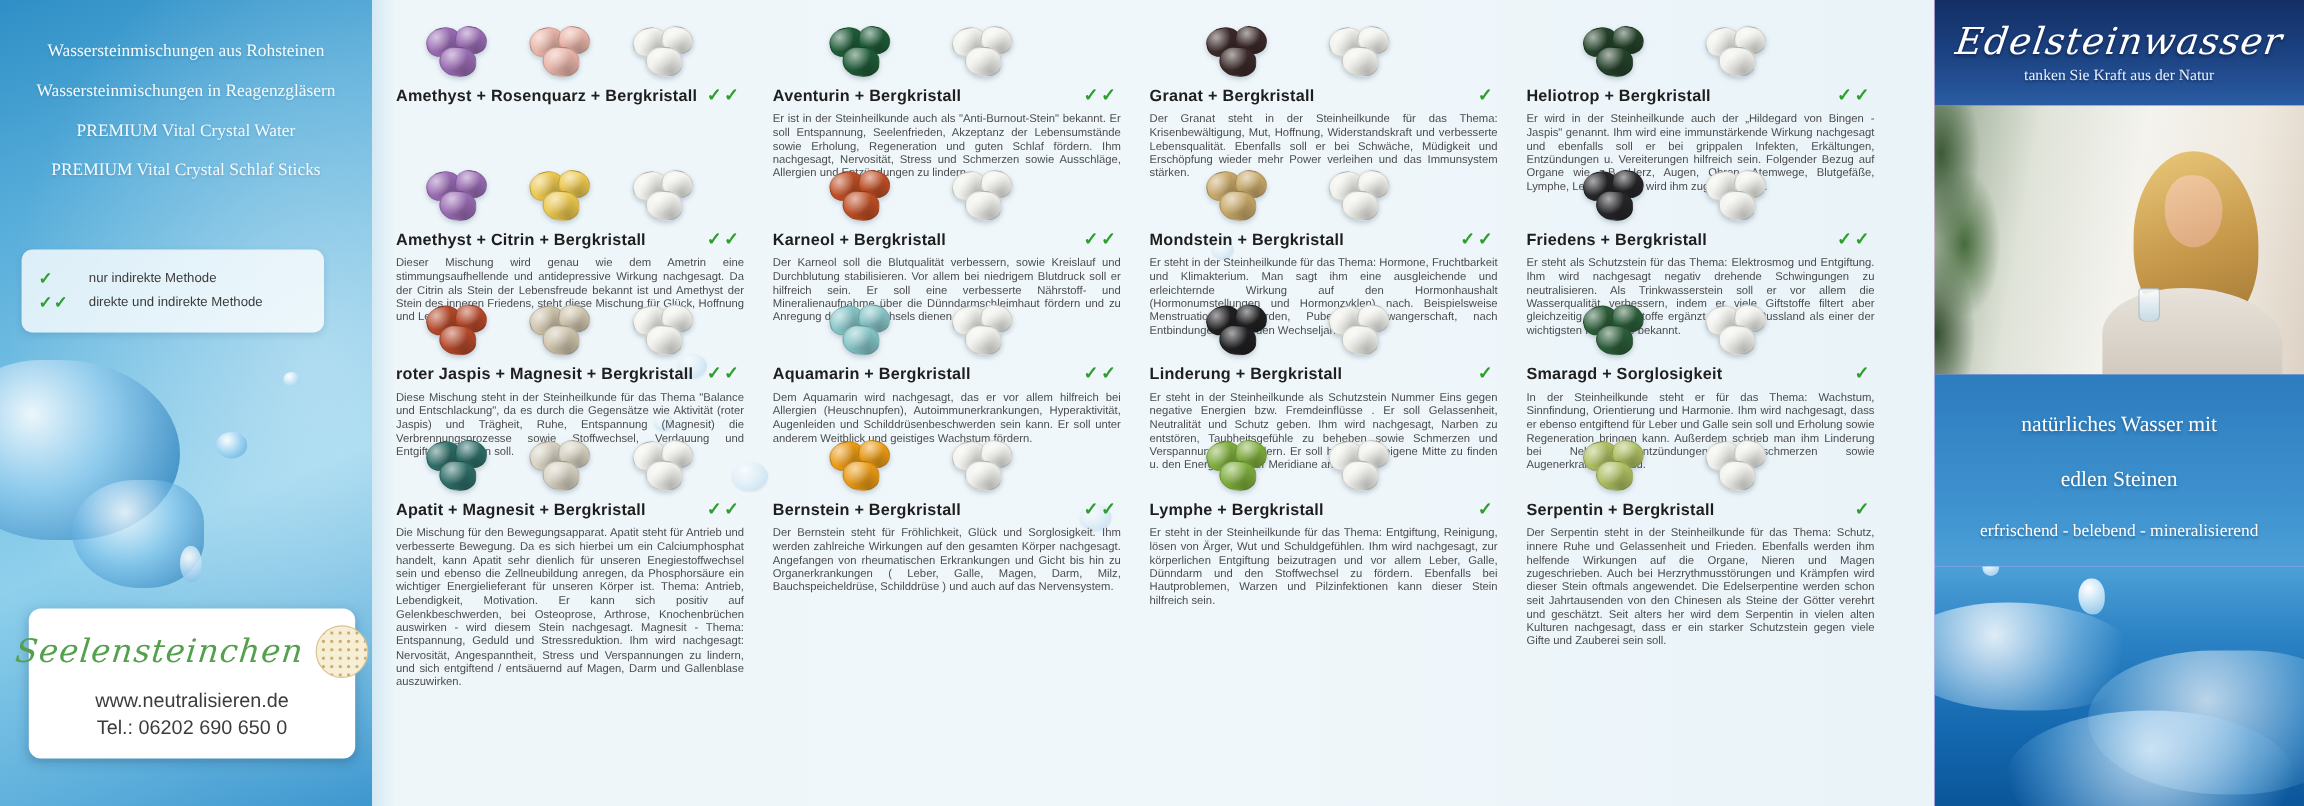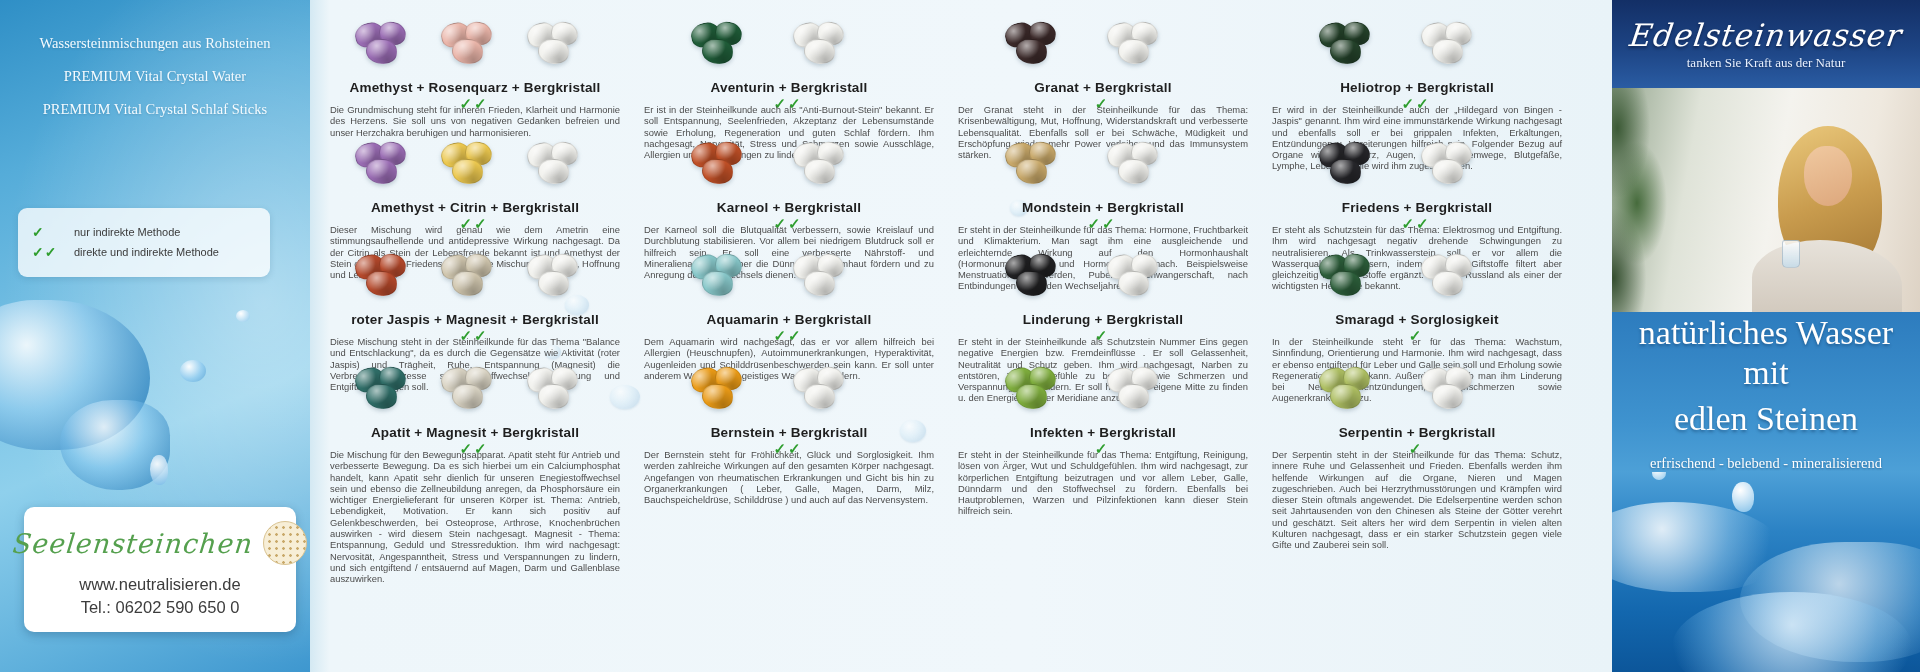--- a/index.html
+++ b/index.html
@@ -50,21 +50,21 @@
   .stones.two{padding-left:46px;gap:48px;}
   .r0 .stones{margin-top:22px;}
   .cluster{position:relative;width:54px;height:42px;flex:0 0 auto;filter:drop-shadow(0 2px 2px rgba(60,90,110,.28));}
   .stone{position:absolute;background-color:var(--c);
     background-image:radial-gradient(circle at 32% 26%, rgba(255,255,255,.62), rgba(255,255,255,0) 50%),
                      radial-gradient(circle at 72% 85%, rgba(0,0,0,.26), rgba(0,0,0,0) 62%);
     border:1px solid rgba(0,0,0,.10);}
   .s0{left:1px;top:1px;width:27px;height:22px;border-radius:52% 48% 55% 45%;transform:rotate(-14deg);}
   .s1{left:25px;top:0;width:25px;height:21px;border-radius:46% 54% 48% 52%;transform:rotate(10deg);}
   .s2{left:12px;top:17px;width:29px;height:23px;border-radius:50% 50% 46% 54%;transform:rotate(3deg);}
-  .trow{display:flex;justify-content:space-between;align-items:center;height:20px;margin-top:16px;flex-direction:column;}
+  .trow{display:flex;justify-content:space-between;align-items:center;height:20px;margin-top:5px;}
   .etitle{font-size:13.5px;font-weight:bold;color:#1e1e1e;letter-spacing:.2px;white-space:nowrap;}
   .checks{color:#2f9e2f;font-weight:bold;font-size:15px;letter-spacing:2px;white-space:nowrap;padding-right:2px;}
   .desc{margin:4px 0 0 0;font-size:9.4px;line-height:11.3px;color:#4c4c4c;text-align:justify;}
 
   .drop{position:absolute;border-radius:50%;opacity:.55;
     background:radial-gradient(circle at 35% 28%, rgba(255,255,255,.95), rgba(185,220,240,.45) 45%, rgba(130,180,215,.5) 75%, rgba(255,255,255,.15));
     box-shadow:0 1px 2px rgba(90,140,175,.3);}
 
   
   .right{position:relative;width:308px;flex:0 0 308px;height:672px;overflow:hidden;display:flex;flex-direction:column;}
@@ -84,21 +84,21 @@
     background:linear-gradient(160deg,#e4c073 10%,#c99c4e 50%,#a67a35 95%);}
   .face{position:absolute;right:68px;top:58px;width:48px;height:60px;border-radius:48% 52% 55% 55%;
     background:linear-gradient(160deg,#f0c9a0,#dda77c);}
   .torso{position:absolute;right:18px;bottom:-12px;width:150px;height:84px;border-radius:45% 55% 0 0;
     background:linear-gradient(180deg,#e7e2da,#cfc6ba);}
   .glass{position:absolute;right:120px;bottom:44px;width:16px;height:26px;border-radius:3px 3px 5px 5px;
     background:linear-gradient(180deg,rgba(255,255,255,.85),rgba(190,220,240,.7));border:1px solid rgba(150,170,185,.6);}
   .rs-text{position:relative;height:160px;text-align:center;color:#ffffff;
     background:linear-gradient(180deg,#2d7cbe 0%,#3f93cf 70%,#4da0d7 100%);
     display:flex;flex-direction:column;align-items:center;justify-content:center;gap:6px;}
-  .rs-headline{font-family:"Liberation Serif",serif;font-size:34px;line-height:40px;
+  .rs-headline{font-family:"Liberation Serif",serif;font-size:18px;line-height:40px;
     text-shadow:0 2px 3px rgba(10,50,90,.45);}
   .rs-tagline{font-family:"Liberation Serif",serif;font-size:14.5px;margin-top:10px;
     text-shadow:0 1px 2px rgba(10,50,90,.5);}
   .rs-water{position:relative;flex:1 1 auto;
     background:linear-gradient(180deg,#4da0d7 0%,#2b82c4 30%,#1367ae 70%,#0c569a 100%);overflow:hidden;}
   .wb{position:absolute;border-radius:50%;}
   .wb1{left:-30px;top:30px;width:200px;height:90px;border-radius:50% 60% 45% 55%;
     background:radial-gradient(circle at 40% 30%, rgba(255,255,255,.85), rgba(180,220,245,.4) 50%, rgba(255,255,255,0) 80%);}
   .wb2{right:-40px;top:70px;width:220px;height:120px;border-radius:55% 45% 50% 60%;
     background:radial-gradient(circle at 45% 35%, rgba(255,255,255,.7), rgba(160,210,240,.35) 55%, rgba(255,255,255,0) 82%);}
@@ -115,20 +115,21 @@
 
   <div class="left">
     <div class="blob lb1"></div>
     <div class="blob lb2"></div>
     <div class="blob lb3"></div>
     <div class="blob lb4"></div>
     <div class="blob lb5"></div>
 
     <div class="nav">
       <div class="nav-item">Wassersteinmischungen aus Rohsteinen</div>
+      <div class="nav-item">Wassersteinmischungen in Reagenzgläsern</div>
       <div class="nav-item">PREMIUM Vital Crystal Water</div>
       <div class="nav-item">PREMIUM Vital Crystal Schlaf Sticks</div>
     </div>
 
     <div class="legend">
       <div class="legend-row">
         <span class="legend-marks">✓</span>
         <span class="legend-label">nur indirekte Methode</span>
       </div>
       <div class="legend-row">
@@ -136,21 +137,21 @@
         <span class="legend-label">direkte und indirekte Methode</span>
       </div>
     </div>
 
     <div class="brand-card">
       <div class="brand-top">
         <span class="brand-name">Seelensteinchen</span>
         <span class="flower-logo"></span>
       </div>
       <div class="brand-line">www.neutralisieren.de</div>
-      <div class="brand-line">Tel.: 06202 590 650 0</div>
+      <div class="brand-line">Tel.: 06202 690 650 0</div>
     </div>
   </div>
 
   <div class="main">
     <div class="drop" style="left:255px;top:295px;width:24px;height:20px;"></div>
     <div class="drop" style="left:235px;top:345px;width:16px;height:14px;"></div>
     <div class="drop" style="left:300px;top:385px;width:30px;height:24px;"></div>
     <div class="drop" style="left:590px;top:420px;width:26px;height:22px;"></div>
     <div class="drop" style="left:700px;top:200px;width:18px;height:16px;"></div>
     <div class="drop" style="left:1010px;top:255px;width:20px;height:18px;"></div>
@@ -170,21 +171,20 @@
             <div class="cluster" style="--c: #f1f1ed;">
               <span class="stone s0"></span>
               <span class="stone s1"></span>
               <span class="stone s2"></span>
             </div>
           </div>
           <div class="trow">
             <span class="etitle">Amethyst + Rosenquarz + Bergkristall</span>
             <span class="checks">✓✓</span>
           </div>
-          <p class="desc">Die Grundmischung steht für inneren Frieden, Klarheit und Harmonie des Herzens. Sie soll uns von negativen Gedanken befreien und unser Herzchakra beruhigen und harmonisieren.</p>
         </div>
         <div class="entry r0" style="grid-area: 1 / 2;">
           <div class="stones two">
             <div class="cluster" style="--c: #1f5c38;">
               <span class="stone s0"></span>
               <span class="stone s1"></span>
               <span class="stone s2"></span>
             </div>
             <div class="cluster" style="--c: #f1f1ed;">
               <span class="stone s0"></span>
@@ -448,21 +448,21 @@
               <span class="stone s1"></span>
               <span class="stone s2"></span>
             </div>
             <div class="cluster" style="--c: #f1f1ed;">
               <span class="stone s0"></span>
               <span class="stone s1"></span>
               <span class="stone s2"></span>
             </div>
           </div>
           <div class="trow">
-            <span class="etitle">Infekten + Bergkristall</span>
+            <span class="etitle">Lymphe + Bergkristall</span>
             <span class="checks">✓</span>
           </div>
           <p class="desc">Er steht in der Steinheilkunde für das Thema: Entgiftung, Reinigung, lösen von Ärger, Wut und Schuldgefühlen. Ihm wird nachgesagt, zur körperlichen Entgiftung beizutragen und vor allem Leber, Galle, Dünndarm und den Stoffwechsel zu fördern. Ebenfalls bei Hautproblemen, Warzen und Pilzinfektionen kann dieser Stein hilfreich sein.</p>
         </div>
         <div class="entry" style="grid-area: 4 / 4;">
           <div class="stones two">
             <div class="cluster" style="--c: #aebf62;">
               <span class="stone s0"></span>
               <span class="stone s1"></span>
               <span class="stone s2"></span>

